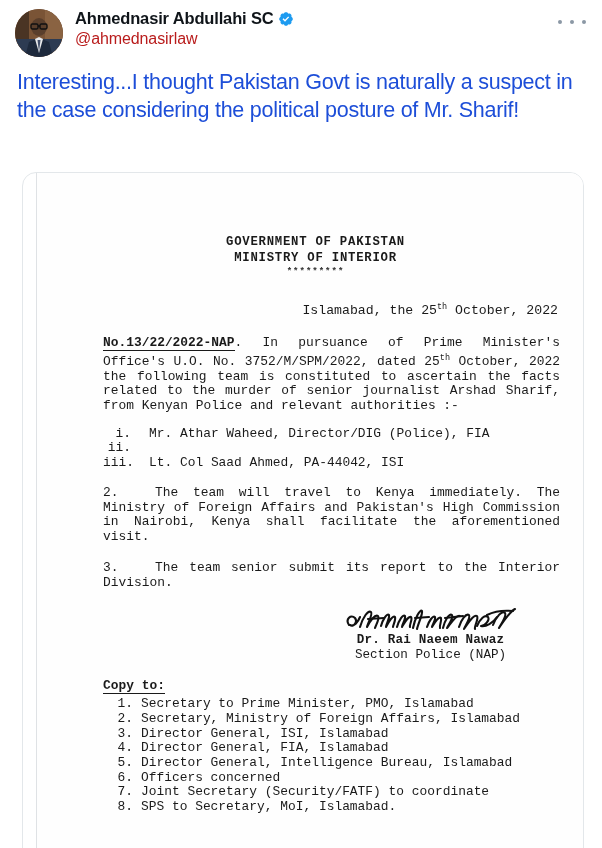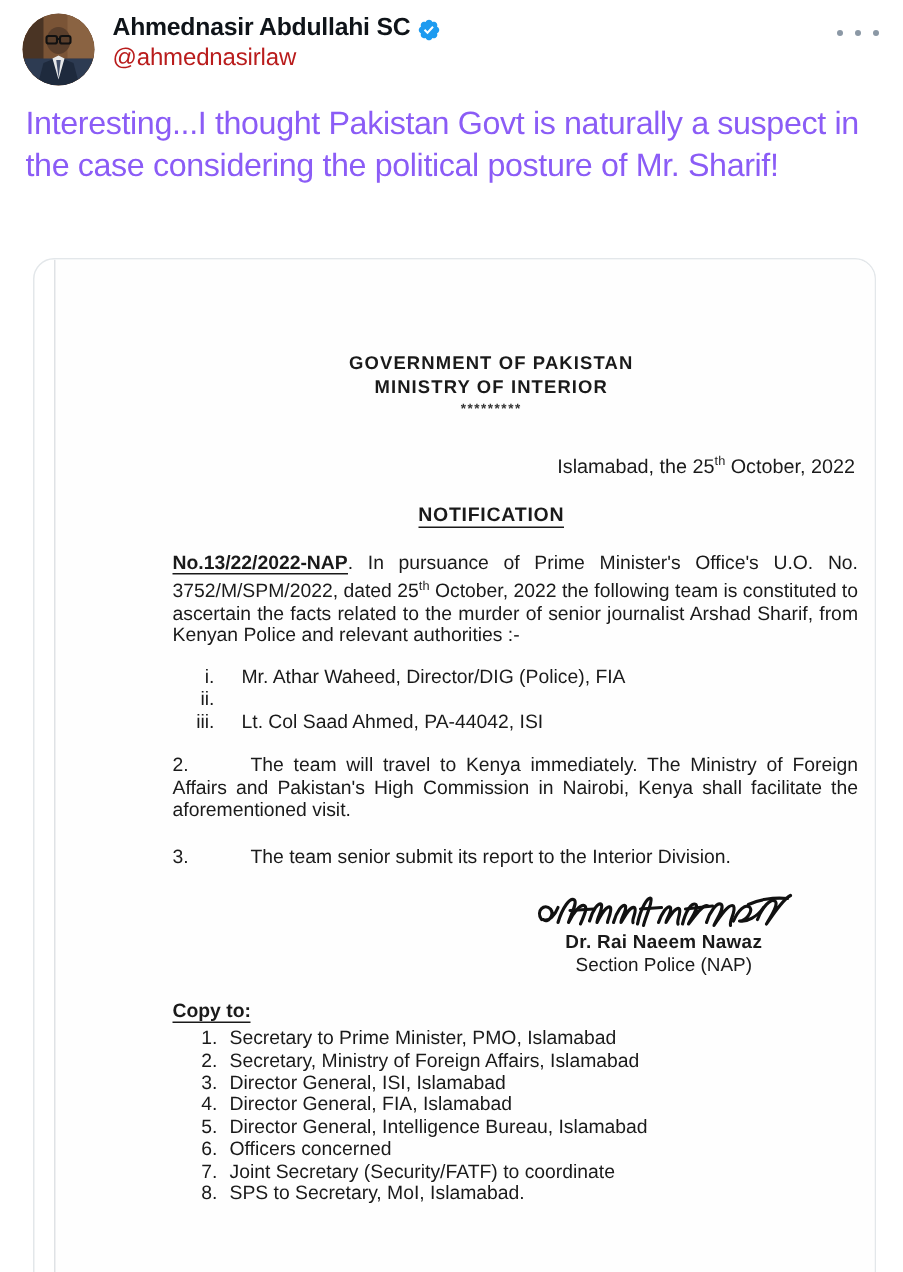--- a/index.html
+++ b/index.html
@@ -41,21 +41,21 @@
   .identity {
     margin-left: 12px;
     display: flex;
     flex-direction: column;
     justify-content: flex-start;
     padding-top: 1px;
     line-height: 1.15;
   }
   .name-row {
     display: flex;
-    align-items: flex-end;
+    align-items: center;
     gap: 4px;
   }
   .display-name {
     font-size: 16.5px;
     font-weight: bold;
     color: #0f1419;
     letter-spacing: -0.15px;
     white-space: nowrap;
   }
   .verified-badge {
@@ -92,21 +92,21 @@
     border-radius: 50%;
     background: #8b98a5;
     display: block;
   }
 
   
   .tweet-text {
     padding: 13px 16px 0 17px;
     font-size: 21.5px;
     line-height: 27.5px;
-    color: #8b5cf6;
+    color: #1d4ed8;
     letter-spacing: -0.25px;
     font-weight: 400;
     white-space: pre-wrap;
     word-wrap: break-word;
   }
 
   
   .media-card {
     position: absolute;
     left: 22px;
@@ -127,24 +127,24 @@
     top: 0;
     width: 549px;
     height: 690px;
     background: #fefefe;
     border-left: 1px solid #dfe2e5;
     box-sizing: border-box;
   }
 
   .doc {
     position: absolute;
-    left: 16px;
+    left: 4px;
     top: 0;
     width: 549px;
-    font-family: Liberation Sans, sans-serif;
+    font-family: Liberation Mono, monospace;
     color: #1a1a1a;
   }
 
   .doc-head {
     text-align: center;
     margin-top: 62px;
     font-weight: bold;
     font-size: 12.3px;
     letter-spacing: 0.75px;
     line-height: 15.5px;
@@ -314,23 +314,20 @@
       <div class="doc-head">
         <div>GOVERNMENT OF PAKISTAN</div>
         <div>MINISTRY OF INTERIOR</div>
       </div>
       <div class="stars">*********</div>
 
       <div class="date-line">
         <span>Islamabad, the 25</span><sup>th</sup><span> October, 2022</span>
       </div>
 
-      <div class="notification">
-        <span>NOTIFICATION</span>
-      </div>
 
       <div class="para p1"><span class="ref-no">No.13/22/2022-NAP</span><span>. In pursuance of Prime Minister's Office's U.O. No. 3752/M/SPM/2022, dated 25</span><sup>th</sup><span> October, 2022 the following team is constituted to ascertain the facts related to the murder of senior journalist Arshad Sharif, from Kenyan Police and relevant authorities :-</span></div>
 
       <div class="roman-list">
         <div class="row">
           <span class="rn">i.</span>
           <span>Mr. Athar Waheed, Director/DIG (Police), FIA</span>
         </div>
         <div class="row">
           <span class="rn">ii.</span>

